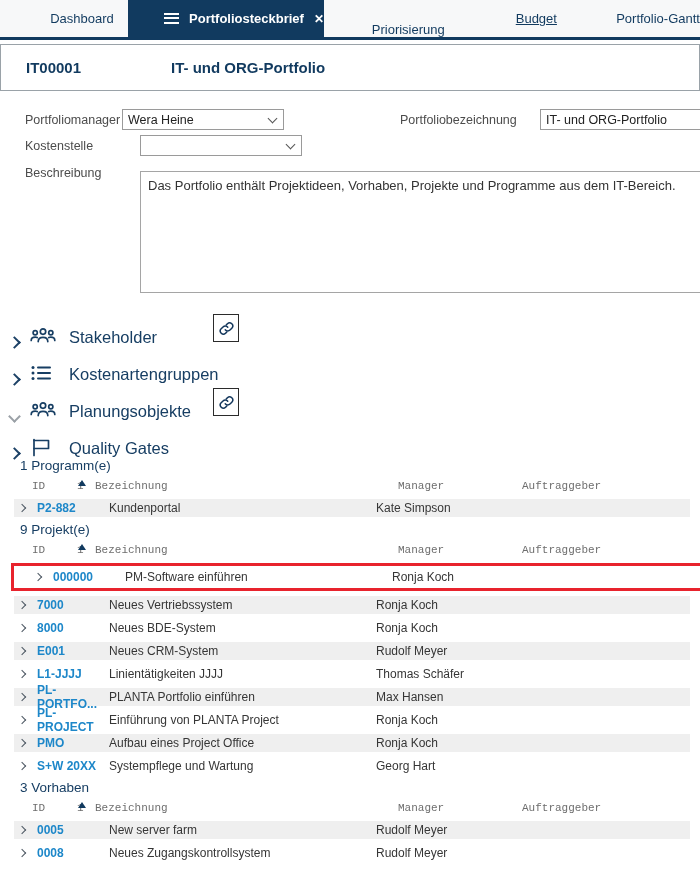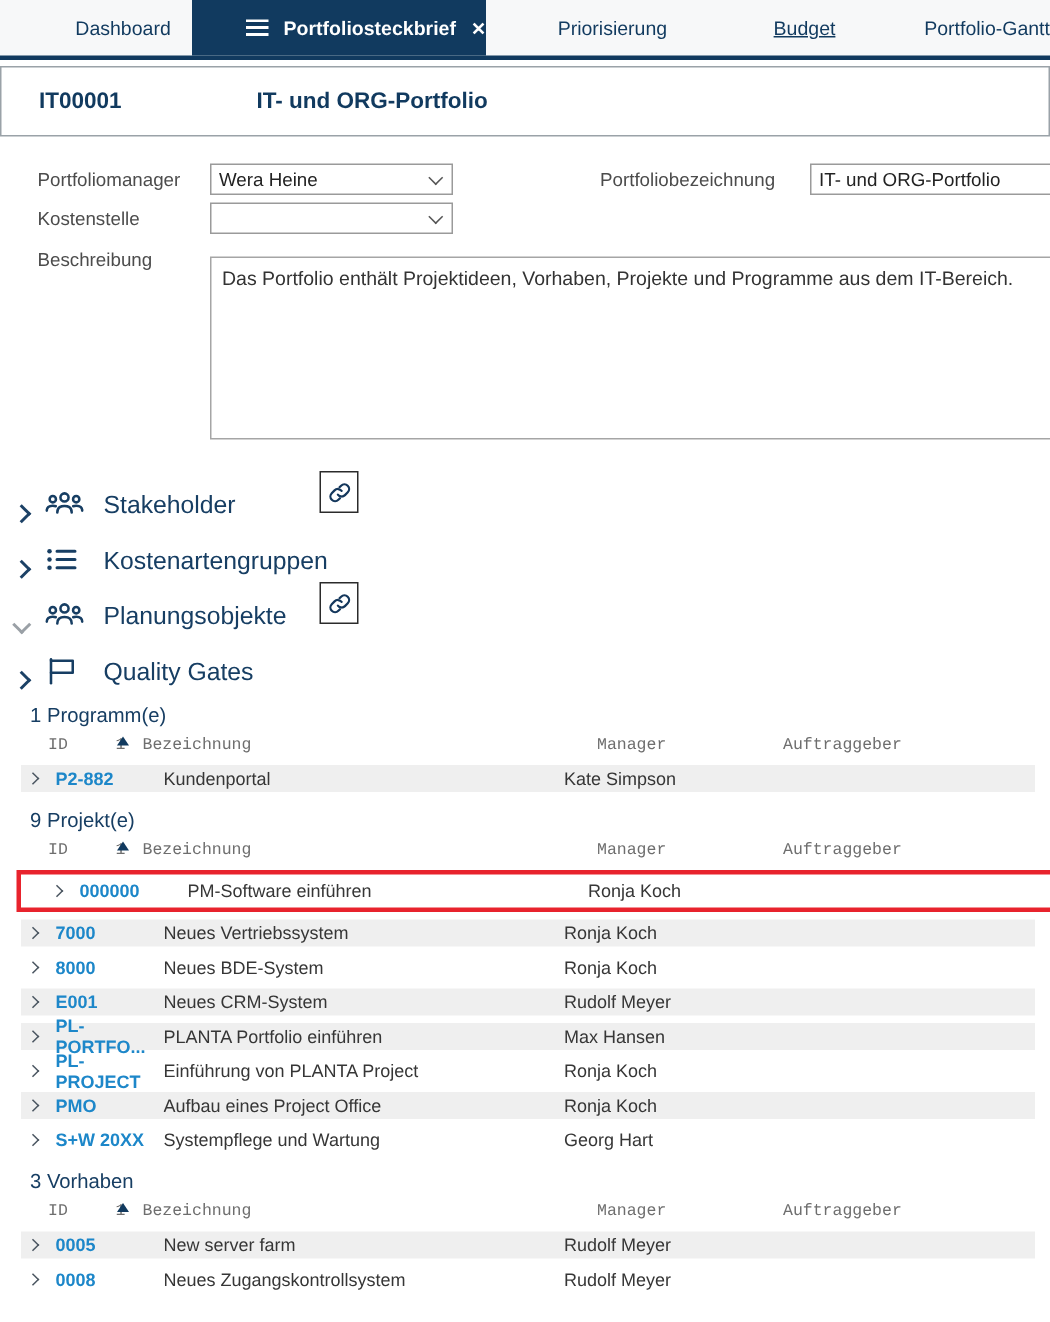--- a/index.html
+++ b/index.html
@@ -11,21 +11,21 @@
   body{
     width:700px;height:881px;overflow:hidden;background:#fff;position:relative;
     font-family:"Liberation Sans", sans-serif;
   }
   
   .tabbar{height:37px;background:#f7f8f9;display:flex;border-bottom:3px solid var(--navy);}
   .tab{display:flex;align-items:center;justify-content:center;color:var(--navy);
        font-size:13px;cursor:pointer;gap:10px;white-space:nowrap;padding-left:36px;}
   .tab:nth-child(1){width:124px;}
   .tab:nth-child(2){width:178px;}
-  .tab:nth-child(3){width:130px;}
+  .tab:nth-child(3){width:130px;align-items:flex-end;}
   .tab:nth-child(4){width:118px;text-decoration:underline;}
   .tab:nth-child(5){flex:1;}
   .tab.active{background:var(--navy);color:#fff;font-weight:700;}
   .hamb{width:15px;height:11px;
         background:repeating-linear-gradient(to bottom,#fff 0 2px,transparent 2px 4.5px);}
   .tabclose{font-size:12px;font-weight:700;}
   
   .headerbox{margin-top:4px;height:45px;border:1px solid var(--border);position:relative;background:#fff;}
   .hdr-id{position:absolute;left:25px;top:14px;color:var(--navy);font-weight:700;font-size:15px;}
   .hdr-title{position:absolute;left:170px;top:14px;color:var(--navy);font-weight:700;font-size:15px;}
@@ -42,21 +42,21 @@
   .sections{margin-top:12px;}
   .section-row{position:relative;height:37px;display:flex;align-items:flex-end;padding-left:10px;cursor:pointer;}
   .chev{width:7px;height:7px;border-right:2px solid #1c4166;border-bottom:2px solid #1c4166;
         transform:rotate(-45deg);flex:none;}
   .chev.open{transform:rotate(45deg);border-color:#9aa0a6;margin-top:-3px;}
   .sec-icon{margin-left:11px;width:26px;height:22px;flex:none;display:flex;align-items:center;}
   .sec-label{margin-left:13px;font-size:16.5px;color:var(--navy-text);}
   .linkbox{position:absolute;left:213px;top:4px;width:24px;height:26px;border:1px solid #2b2b2b;
         background:#fff;display:flex;align-items:center;justify-content:center;cursor:pointer;}
   
-  .obj-group{margin-top:11px;}
+  .obj-group{margin-top:0;}
   .group-title{margin:0 0 7px 20px;font-size:13.5px;color:var(--navy-text);}
   .thead{position:relative;height:15px;font-size:11px;color:var(--thead);margin-bottom:4px;font-family:Liberation Mono, monospace;}
   .thead span{position:absolute;top:0;}
   .th-id{left:32px;} .th-sort{left:77px;color:#6e6e6e;} .th-bez{left:95px;}
   .th-man{left:398px;} .th-auf{left:522px;}
   .tri{display:inline-block;width:0;height:0;border-left:4px solid transparent;
        border-right:4px solid transparent;border-bottom:6px solid var(--navy);
        vertical-align:1px;margin-left:1px;}
   .trow{position:relative;height:18px;margin:0 0 5px 14px;width:676px;display:flex;
         align-items:center;font-size:12px;color:var(--cell);cursor:pointer;}
@@ -102,21 +102,21 @@
   </div>
   </div>
 
 <div class="headerbox">
   <span class="hdr-id">IT00001</span>
   <span class="hdr-title">IT- und ORG-Portfolio</span>
 </div>
 
 <div class="form">
   <span class="flabel" style="left:25px;top:22px">Portfoliomanager</span>
-  <div class="sel" style="left:140px;top:18px;width:155px">
+  <div class="sel" style="left:122px;top:18px;width:155px">
     <span>Wera Heine</span>
     <span class="selchev"></span>
   </div>
   <span class="flabel" style="left:400px;top:22px">Portfoliobezeichnung</span>
   <div class="tinput" style="left:540px;top:18px;width:200px">
     <span>IT- und ORG-Portfolio</span>
   </div>
   <span class="flabel" style="left:25px;top:48px">Kostenstelle</span>
   <div class="sel" style="left:140px;top:44px;width:155px">
     <span></span>
@@ -260,20 +260,29 @@
   </div>
         <div class="trow shaded">
     <span class="c-chev">
             <span class="rchev"></span>
           </span>
     <span class="c-id">E001</span>
     <span class="c-name">Neues CRM-System</span>
     <span class="c-man">Rudolf Meyer</span>
     <span class="c-auf"></span>
   </div>
+        <div class="trow">
+    <span class="c-chev">
+            <span class="rchev"></span>
+          </span>
+    <span class="c-id">L1-JJJJ</span>
+    <span class="c-name">Linientätigkeiten JJJJ</span>
+    <span class="c-man">Thomas Schäfer</span>
+    <span class="c-auf"></span>
+  </div>
         <div class="trow shaded">
     <span class="c-chev">
             <span class="rchev"></span>
           </span>
     <span class="c-id">PL-PORTFO...</span>
     <span class="c-name">PLANTA Portfolio einführen</span>
     <span class="c-man">Max Hansen</span>
     <span class="c-auf"></span>
   </div>
         <div class="trow">

